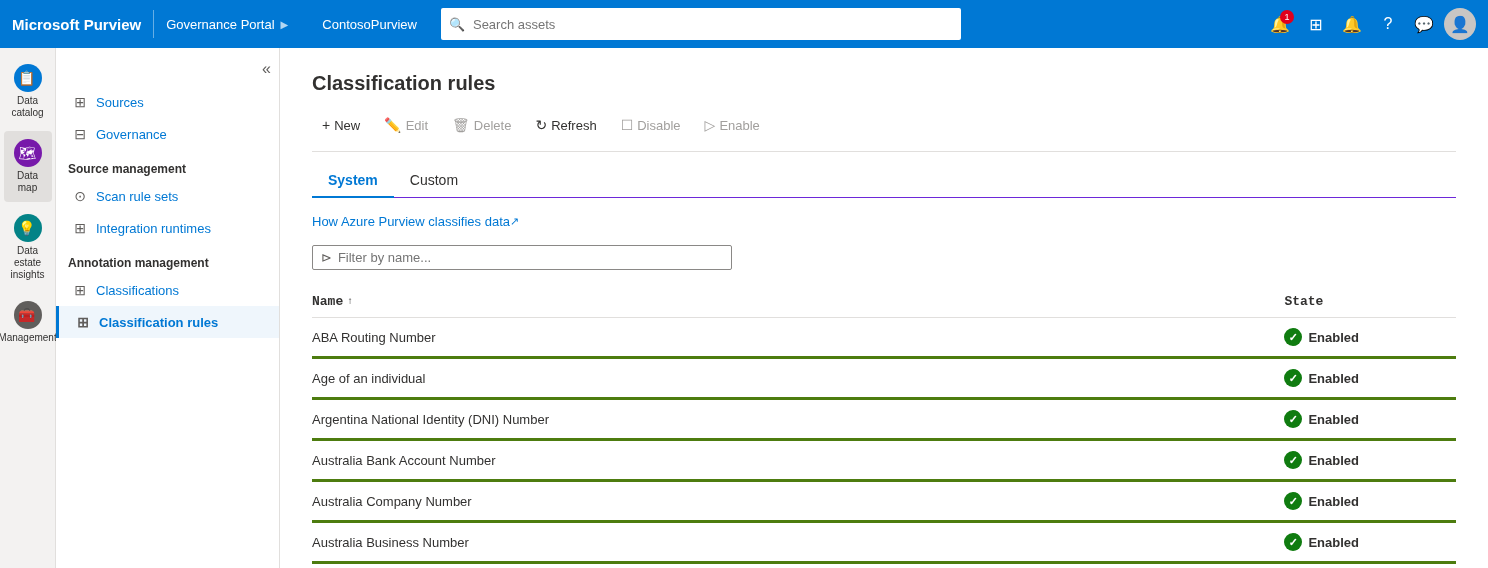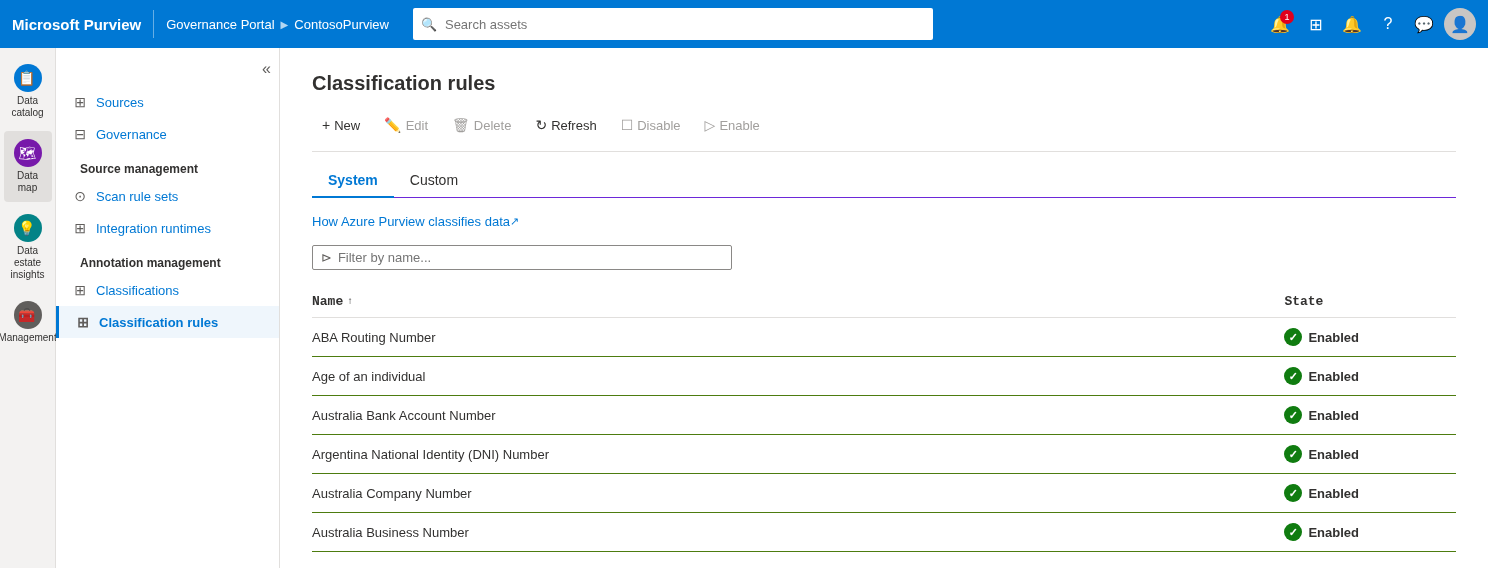--- a/index.html
+++ b/index.html
@@ -186,21 +186,21 @@
     .sidebar-menu-item.active {
       background: #eff6fc;
       color: #0078d4;
       font-weight: 600;
       border-left: 3px solid #0078d4;
     }
     .sidebar-section-label {
       font-size: 12px;
       font-weight: 600;
       color: #323130;
-      padding: 12px 24px 4px;
+      padding: 12px 12px 4px;
     }
     .sidebar-menu-icon {
       font-size: 14px;
       color: #605e5c;
       width: 16px;
       text-align: center;
     }
 
     
     .content-area {
@@ -302,21 +302,21 @@
       font-weight: 600;
       color: #323130;
       padding: 8px 12px 8px 0;
       border-bottom: 1px solid #e1dfdd;
       font-family: Liberation Mono, monospace;
     }
     .data-table td {
       padding: 10px 12px 10px 0;
       font-size: 13px;
       color: #323130;
-      border-bottom: 1px solid #4d7c0f;
+      border-bottom: 3px solid #4d7c0f;
     }
     .th-name { display: flex; align-items: center; gap: 4px; }
     .sort-arrow { font-size: 10px; color: #323130; }
     .state-cell {
       display: flex;
       align-items: center;
       gap: 6px;
       font-weight: 600;
       color: #323130;
     }
@@ -337,21 +337,21 @@
   </style>
 </head>
 <body>
 
 <div class="topbar">
   <span class="topbar-brand">Microsoft Purview</span>
   <div class="topbar-divider"></div>
   <div class="topbar-nav">
     <span style="cursor:pointer;text-align:right;">Governance Portal</span>
     <span style="font-size:10px;color:rgba(255,255,255,0.7);">▶</span>
-    <span style="cursor:pointer;">ContosoPurview</span>
+    <span style="cursor:pointer;margin-left:28px;">ContosoPurview</span>
   </div>
   <div class="topbar-search">
     <div class="topbar-search-wrap">
       <input type="text" placeholder="Search assets" style="">
     </div>
   </div>
   <div class="topbar-icons">
     <div class="topbar-icon-btn">
       <span>🔔</span>
       <span class="badge">1</span>
@@ -500,30 +500,30 @@
           <tr>
     <td>Age of an individual</td>
     <td>
       <div class="state-cell">
         <div class="enabled-icon">✓</div>
         <span>Enabled</span>
       </div>
     </td>
   </tr>
           <tr>
-    <td>Australia Bank Account Number</td>
+    <td>Argentina National Identity (DNI) Number</td>
     <td>
       <div class="state-cell">
         <div class="enabled-icon">✓</div>
         <span>Enabled</span>
       </div>
     </td>
   </tr>
           <tr>
-    <td>Argentina National Identity (DNI) Number</td>
+    <td>Australia Bank Account Number</td>
     <td>
       <div class="state-cell">
         <div class="enabled-icon">✓</div>
         <span>Enabled</span>
       </div>
     </td>
   </tr>
           <tr>
     <td>Australia Company Number</td>
     <td>

